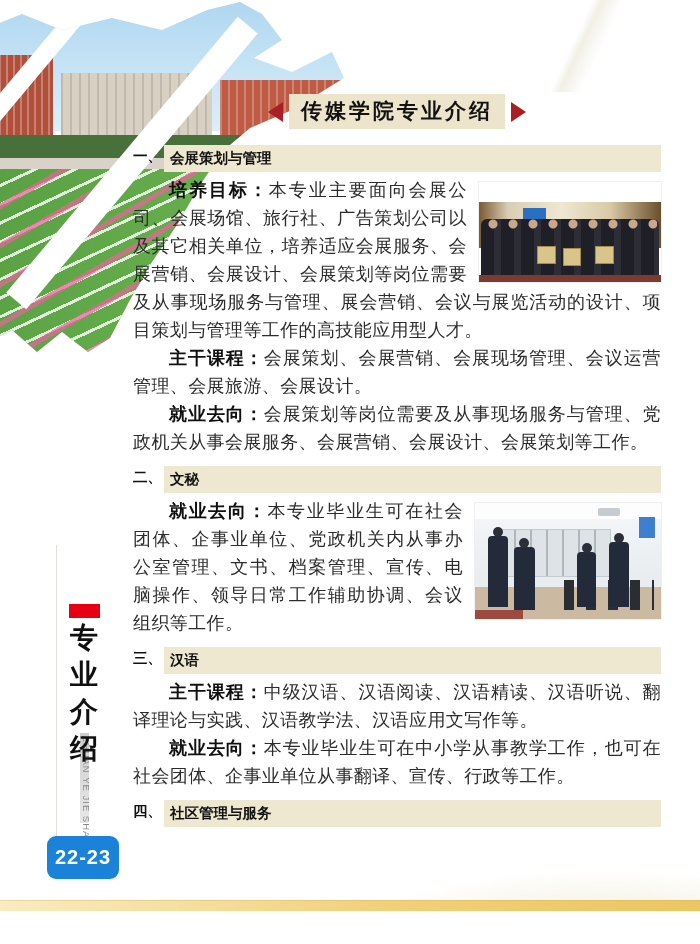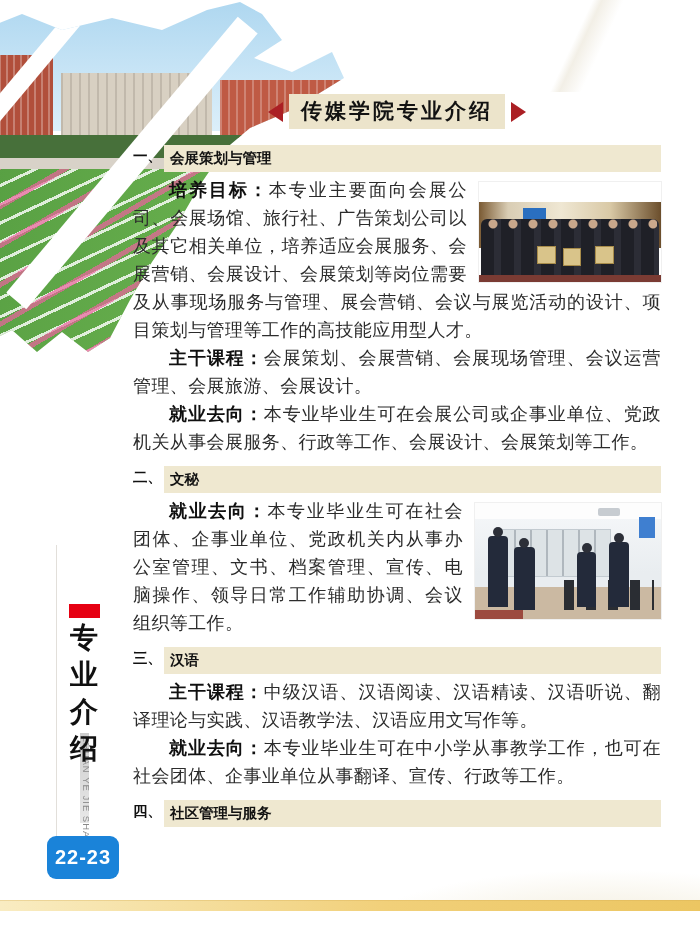--- a/index.html
+++ b/index.html
@@ -153,21 +153,21 @@
         <div class="p1-banner"></div>
         <div class="p1-people"></div>
         <div class="p1-heads"></div>
         <div class="p1-cert1"></div>
         <div class="p1-cert2"></div>
         <div class="p1-cert3"></div>
         <div class="p1-carpet"></div>
       </div>
       <p class="para"><span class="label">培养目标：</span><span>本专业主要面向会展公司、会展场馆、旅行社、广告策划公司以及其它相关单位，培养适应会展服务、会展营销、会展设计、会展策划等岗位需要及从事现场服务与管理、展会营销、会议与展览活动的设计、项目策划与管理等工作的高技能应用型人才。</span></p>
       <p class="para"><span class="label">主干课程：</span><span>会展策划、会展营销、会展现场管理、会议运营管理、会展旅游、会展设计。</span></p>
-      <p class="para"><span class="label">就业去向：</span><span>本专业毕业生可在会展公司或企事业单位、党政机关从事会展服务、行政等工作、会展设计、会展策划等工作。</span></p>
+      <p class="para"><span class="label">就业去向：</span><span>会展策划等岗位需要及从事现场服务与管理、党政机关从事会展服务、会展营销、会展设计、会展策划等工作。</span></p>
     </div>
 
     <div class="section">
       <div class="sec-head">
         <span class="sec-num">二、</span>
         <span class="sec-bar">文秘</span>
       </div>
       <div class="photo photo2">
         <div class="p2-bg"></div>
         <div class="p2-ceiling"></div>

